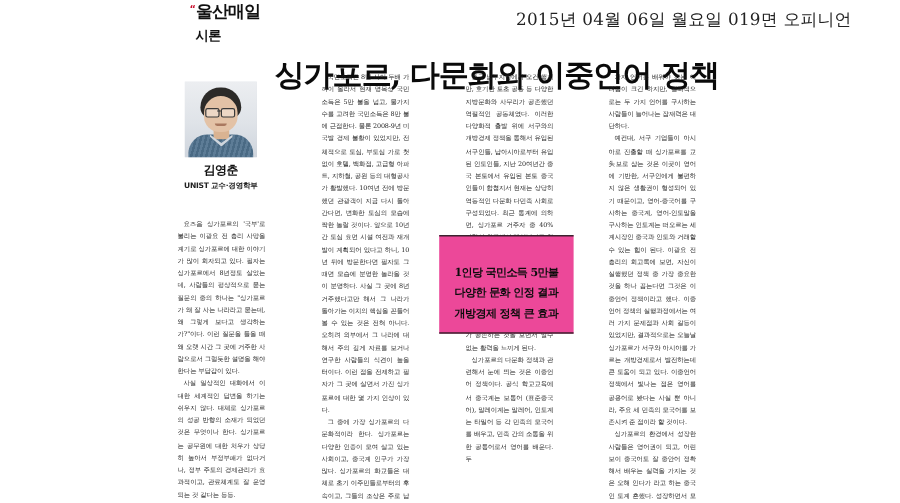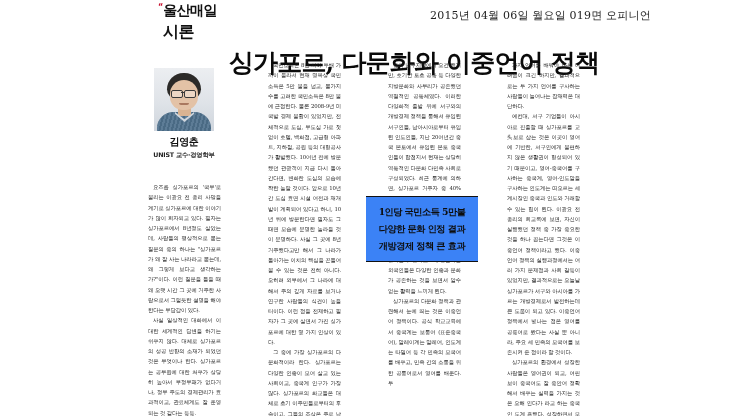--- a/index.html
+++ b/index.html
@@ -46,33 +46,33 @@
     color: #111;
     line-height: 1;
   }
 
   
   .dateline {
     position: absolute;
     left: 430px;
     top: 8px;
     font-family: "DejaVu Serif", "Liberation Serif", serif;
-    font-size: 11px;
+    font-size: 14px;
     color: #222;
     letter-spacing: 0.2px;
     white-space: nowrap;
   }
 
   
   .kicker {
     position: absolute;
     left: 163px;
     top: 22px;
     font-family: "DejaVu Serif", "Liberation Serif", serif;
-    font-size: 16px;
+    font-size: 11px;
     font-weight: bold;
     color: #111;
     letter-spacing: -0.5px;
   }
 
   
   .headline {
     position: absolute;
     left: 0;
     right: 0;
@@ -214,24 +214,24 @@
   #col2 { left: 120px; top: -122px; height: 356px; }
   #col3 { left: 240px; top: -122px; height: 356px; }
   #col4 { left: 359px; top: -122px; height: 356px; }
 
   
   .pullquote {
     position: absolute;
     left: 366px;
     top: 196px;
     width: 112px;
-    padding: 6px 0 7px 0;
+    padding: 22px 0 7px 0;
     border-top: 1.3px solid #111;
     border-bottom: 1.3px solid #111;
-    background: #3b82f6;
+    background: #ec4899;
     text-align: center;
     font-family: "DejaVu Serif", "Liberation Serif", serif;
     font-size: 9.2px;
     font-weight: bold;
     line-height: 1.85;
     letter-spacing: -0.5px;
     color: #0d0d0d;
     z-index: 5;
   }
   .pullquote div { white-space: nowrap; }

